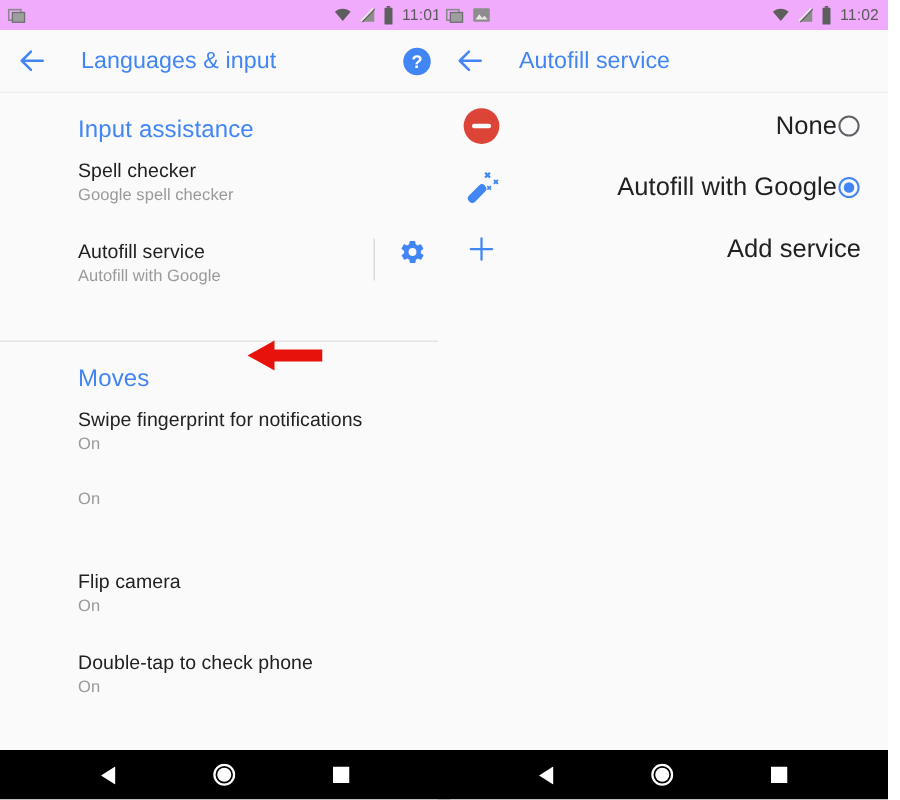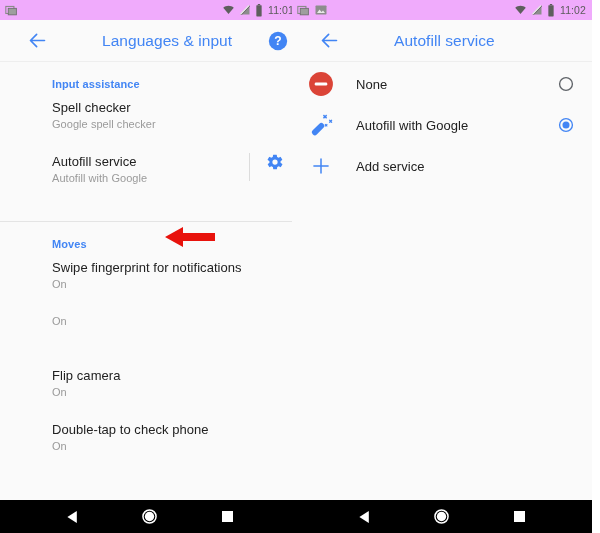--- a/index.html
+++ b/index.html
@@ -52,24 +52,23 @@
     margin-left: 1px;
   }
   .sicon { display: block; }
 
   
   .appbar {
     height: 42px;
     background: #fafafa;
     display: flex;
     align-items: center;
-    padding: 0 12px 0 25px;
+    padding: 0 12px 0 9px;
     box-sizing: border-box;
     border-bottom: 1px solid #eeeeee;
-    gap: 32px;
   }
   .back-btn {
     width: 24px;
     height: 24px;
     display: flex;
     align-items: center;
     justify-content: center;
     cursor: pointer;
     flex: 0 0 auto;
   }
@@ -89,24 +88,24 @@
   }
 
   
   .list {
     background: #fafafa;
     height: 470px;
     position: relative;
     overflow: hidden;
   }
   .section-header {
-    font-size: 11px;
+    font-size: 16px;
     color: #4285f4;
     padding: 16px 0 9px 52px;
-    font-weight: bold;
+    font-weight: normal;
     letter-spacing: 0.1px;
   }
   .row {
     display: flex;
     padding: 0 14px 0 52px;
     min-height: 40px;
     box-sizing: border-box;
     cursor: pointer;
   }
   .row-texts { flex: 1; min-width: 0; }
@@ -166,24 +165,25 @@
   .rrow-icon {
     width: 30px;
     height: 30px;
     flex: 0 0 auto;
     display: flex;
     align-items: center;
     justify-content: center;
   }
   .rrow-label {
     flex: 1;
-    font-size: 13px;
+    font-size: 17px;
     color: #212121;
     margin-left: 20px;
     letter-spacing: 0.05px;
+    text-align: right;
   }
   .radio { width: 16px; height: 16px; flex: 0 0 auto; cursor: pointer; }
   .rrow-spacer { height: 3px; }
 
   
   .navbar {
     position: absolute;
     bottom: 0;
     left: 0;
     width: 300px;

